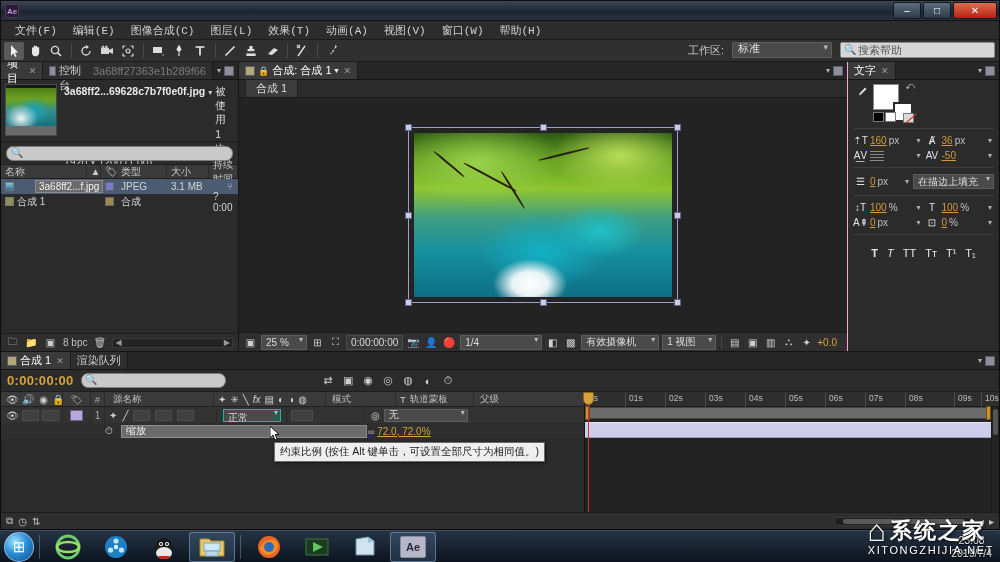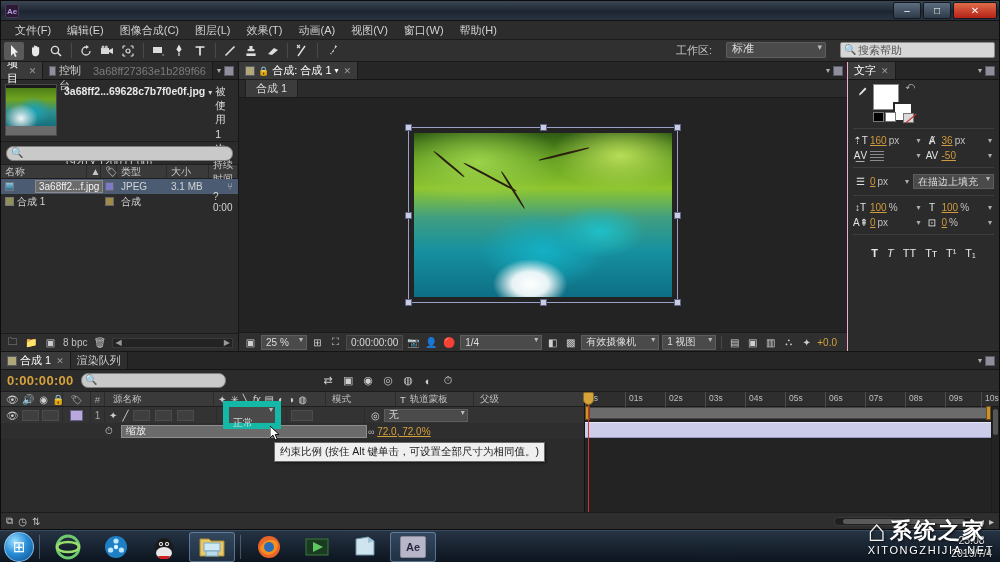--- a/index.html
+++ b/index.html
@@ -55,40 +55,40 @@
   }
   .winbtn.close { background: linear-gradient(to bottom,#e06b4a,#b52216); width: 44px; }
   
   #menubar {
     height: 19px; flex: 0 0 19px;
     background: #2c2c2c;
     display: flex; align-items: center;
     padding-left: 6px; gap: 0;
     border-bottom: 1px solid #1c1c1c;
   }
-  .menu-item { color: #d2d2d2; font-size: 11px; padding: 1px 8px; cursor: default; }
+  .menu-item { color: #d2d2d2; font-size: 11px; padding: 1px 8px; cursor: default; font-family: Liberation Mono, monospace; }
   
   #toolbar {
     height: 22px; flex: 0 0 22px;
     background: #303030;
     display: flex; align-items: center;
     padding-left: 3px;
     border-bottom: 1px solid #1a1a1a;
     position: relative;
   }
   .tool {
     width: 20px; height: 18px;
     display: flex; align-items: center; justify-content: center;
     color: #d8d8d8; font-size: 12px;
     margin-right: 1px;
   }
   .tool.active { background: #5a5a5a; border-radius: 2px; }
   .tool-sep { width: 1px; height: 15px; background: #4a4a4a; margin: 0 4px; }
   .tool svg { display:block; }
-  #ws-area { position: absolute; right: 4px; top: 2px; display: flex; align-items: center; gap: 14px; }
+  #ws-area { position: absolute; right: 4px; top: 2px; display: flex; align-items: center; gap: 8px; }
   #ws-label { color: #c6c6c6; font-size: 11px; }
   .ae-select {
     height: 16px; background: #4a4a4a; border: 1px solid #5d5d5d;
     color: #e0e0e0; font-size: 11px; padding: 0 16px 4px 5px;
     display: flex; align-items: center; position: relative; border-radius: 1px;
   }
   .ae-select::after {
     content: "▾"; position: absolute; right: 3px; top: -1px; font-size: 9px; color: #bbb;
   }
   #help-search {
@@ -277,22 +277,22 @@
   .parent-col { width: 110px; padding-left:6px; }
   .layer-row { height: 16px; display: flex; align-items: center; font-size: 10px; color: #dcdcdc; background:#333;}
   .layer-row > div { height: 100%; display: flex; align-items: center; }
   .prop-row { height: 16px; display: flex; align-items: center; font-size: 10px; color: #dcdcdc; background:#2e2e2e;}
   .layer-color { width: 13px; height: 11px; background: #b9a8dd; border: 1px solid #6a5f88; }
   .layer-namebox {
     background:#6b6b6b; color:#f5f5f5; border:1px solid #8d8d8d; padding: 0 3px; height: 13px;
     display:flex; align-items:center; font-size:10px; white-space:nowrap; overflow:hidden;
   }
   .sw-box { width: 17px; height: 11px; background: #3f3f3f; border: 1px solid #4c4c4c; }
-  .mode-sel { height: 13px; background:#4a4a4a; border:6px solid #14b8a6; color:#ddd; font-size:10px;
-              display:flex; align-items:center; padding:16px 12px 0 4px; position:relative; width:58px;}
+  .mode-sel { height: 13px; background:#4a4a4a; border:1px solid #14b8a6; color:#ddd; font-size:10px;
+              display:flex; align-items:center; padding:6px 12px 0 4px; position:relative; width:58px;}
   .mode-sel::after{content:"▾"; position:absolute; right:2px; top:-2px; font-size:8px; color:#bbb;}
   .parent-sel { height: 13px; background:#4a4a4a; border:1px solid #5d5d5d; color:#ddd; font-size:10px;
               display:flex; align-items:center; padding:0 12px 0 4px; position:relative; width:84px;}
   .parent-sel::after{content:"▾"; position:absolute; right:2px; top:-2px; font-size:8px; color:#bbb;}
   .prop-namebox { background:#6b6b6b; color:#f2f2f2; border:1px solid #8d8d8d; height:13px;
                   display:flex; align-items:center; padding:0 4px; font-size:10px; width: 246px;}
   .prop-val { color: #d6a23c; font-size: 10px; text-decoration: underline; }
   .link-ic { color:#b9b9b9; font-size:9px; }
   
   #tl-right { flex: 1 1 auto; position: relative; background: #232323; min-width:0; }
@@ -874,21 +874,21 @@
             </div>
           <div class="tick" style="left:240px">
               <span>06s</span>
             </div>
           <div class="tick" style="left:280px">
               <span>07s</span>
             </div>
           <div class="tick" style="left:320px">
               <span>08s</span>
             </div>
-          <div class="tick" style="left:360px">
+          <div class="tick" style="left:369px">
               <span>09s</span>
             </div>
           <div class="tick" style="left:396px">
               <span>10s</span>
             </div>
         </div>
         <div id="workbar"></div>
         <div class="wb-end" style="left:0px"></div>
         <div class="wb-end" style="right:8px"></div>
         <div class="layerbar" style="top:30px"></div>

